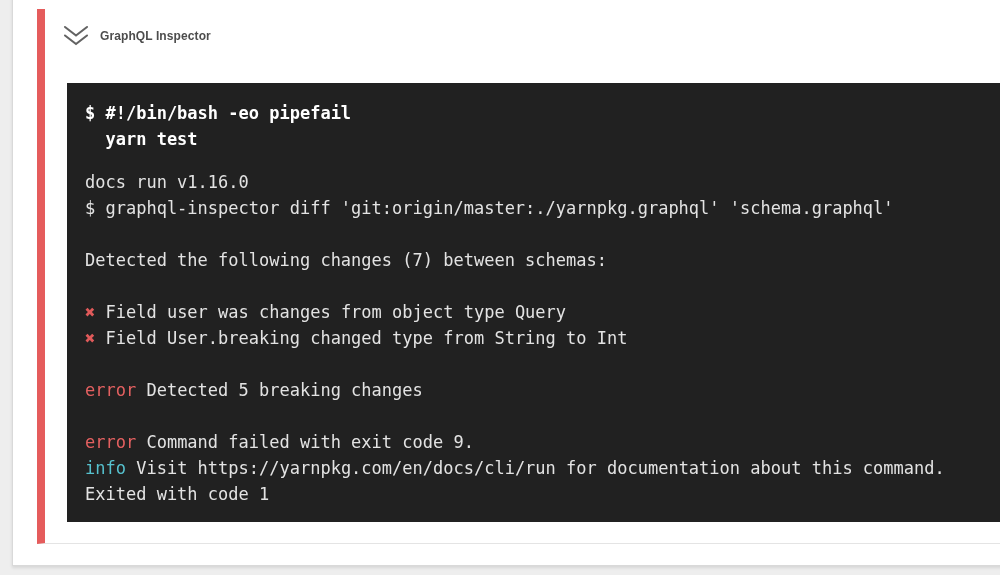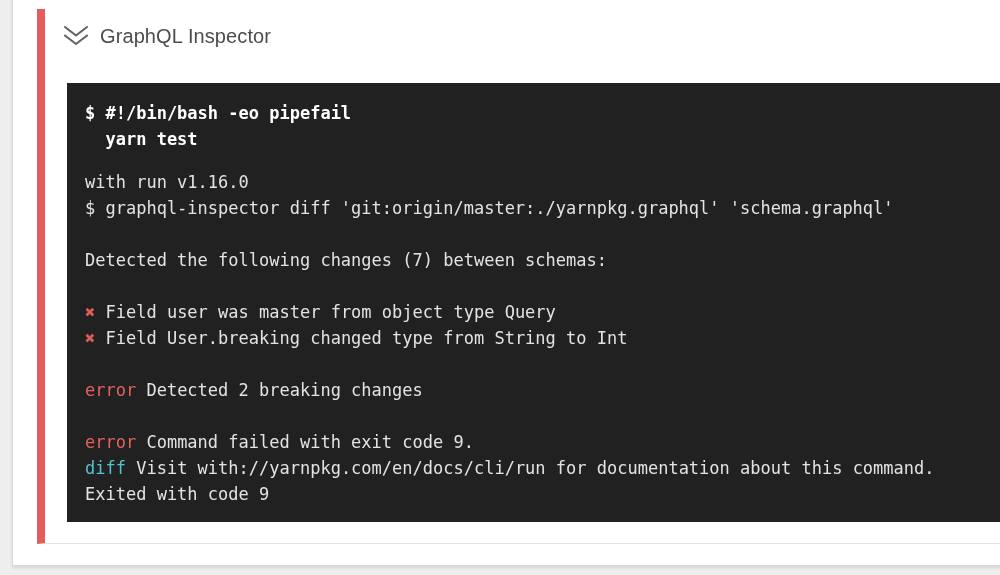--- a/index.html
+++ b/index.html
@@ -46,22 +46,22 @@
     padding-left: 18px;
     cursor: pointer;
   }
   .chevron-icon {
     width: 26px;
     height: 22px;
     margin-right: 11px;
     flex: 0 0 auto;
   }
   .step-title {
-    font-size: 20px;
-    font-weight: 400;
+    font-size: 12px;
+    font-weight: 700;
     color: #4d4d4d;
     letter-spacing: 0.1px;
   }
   .terminal {
     margin-left: 22px;
     margin-top: 20px;
     width: calc(100% - 22px);
     height: 439px;
     background: var(--term-bg, #212121);
     box-sizing: border-box;
@@ -100,31 +100,31 @@
         </svg>
         <span class="step-title">GraphQL Inspector</span>
       </div>
 
       <div class="terminal">
         <div class="command-block">
             <div class="terminal-line">$ #!/bin/bash -eo pipefail</div>
             <div class="terminal-line">  yarn test</div>
           </div>
         <div class="output-block">
-            <div class="terminal-line"><span>with run v1.16.0</span></div>
+            <div class="terminal-line"><span>docs run v1.16.0</span></div>
             <div class="terminal-line"><span>$ graphql-inspector diff 'git:origin/master:./yarnpkg.graphql' 'schema.graphql'</span></div>
             <div class="terminal-line">&nbsp;</div>
             <div class="terminal-line"><span>Detected the following changes (7) between schemas:</span></div>
             <div class="terminal-line">&nbsp;</div>
-            <div class="terminal-line"><span class="seg-cross">✖</span><span> Field user was master from object type Query</span></div>
+            <div class="terminal-line"><span class="seg-cross">✖</span><span> Field user was changes from object type Query</span></div>
             <div class="terminal-line"><span class="seg-cross">✖</span><span> Field User.breaking changed type from String to Int</span></div>
             <div class="terminal-line">&nbsp;</div>
-            <div class="terminal-line"><span class="seg-error">error</span><span> Detected 2 breaking changes</span></div>
+            <div class="terminal-line"><span class="seg-error">error</span><span> Detected 5 breaking changes</span></div>
             <div class="terminal-line">&nbsp;</div>
             <div class="terminal-line"><span class="seg-error">error</span><span> Command failed with exit code 9.</span></div>
-            <div class="terminal-line"><span class="seg-info">diff</span><span> Visit with://yarnpkg.com/en/docs/cli/run for documentation about this command.</span></div>
-            <div class="terminal-line"><span>Exited with code 9</span></div>
+            <div class="terminal-line"><span class="seg-info">info</span><span> Visit https://yarnpkg.com/en/docs/cli/run for documentation about this command.</span></div>
+            <div class="terminal-line"><span>Exited with code 1</span></div>
           </div>
       </div>
 
     </div>
   </div>
 </div>
 
 </body></html>

